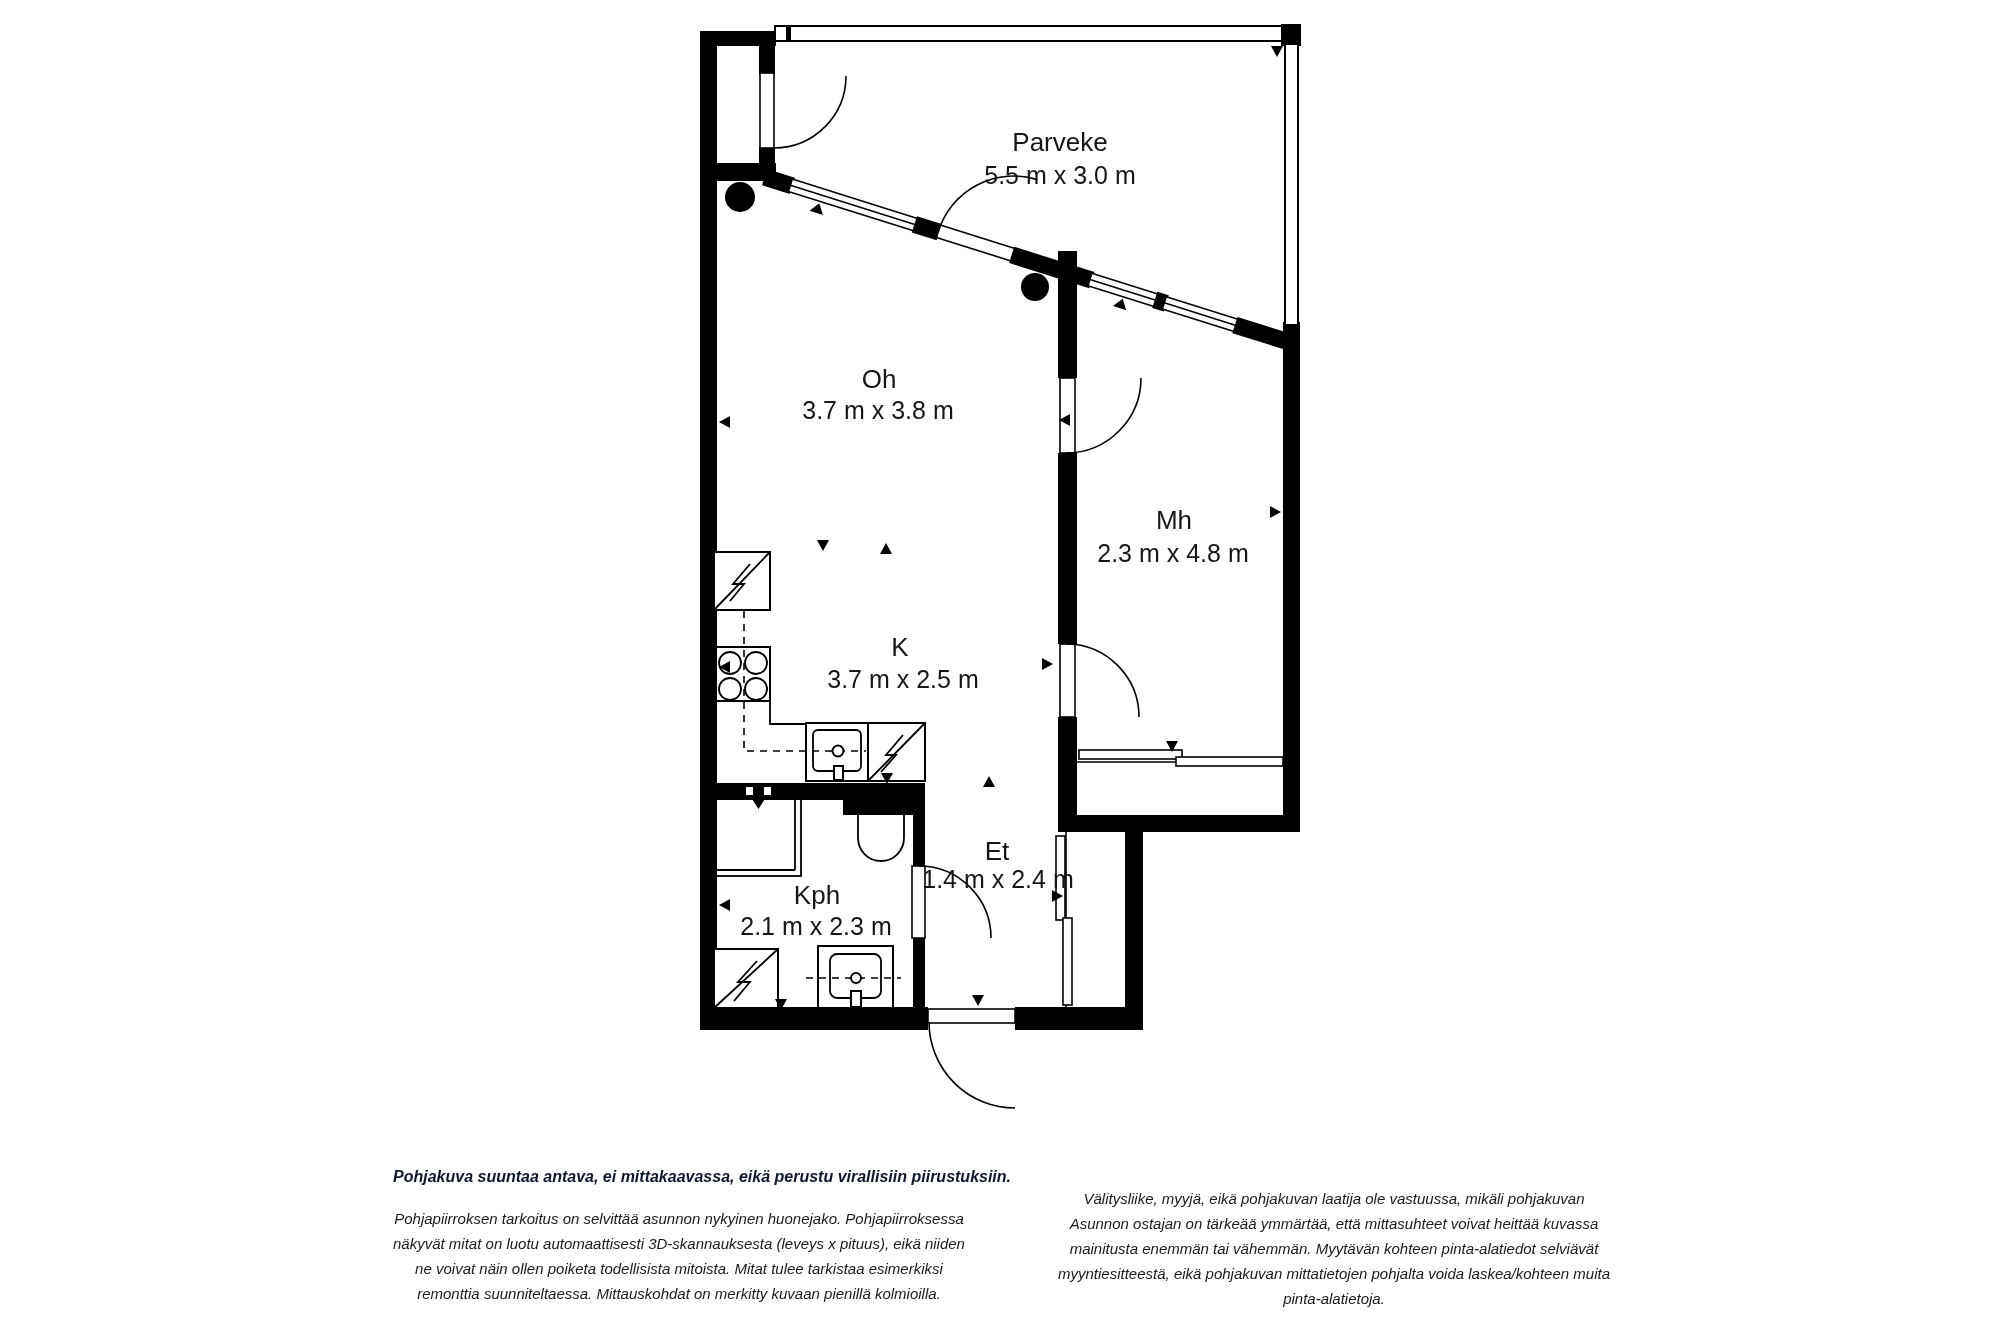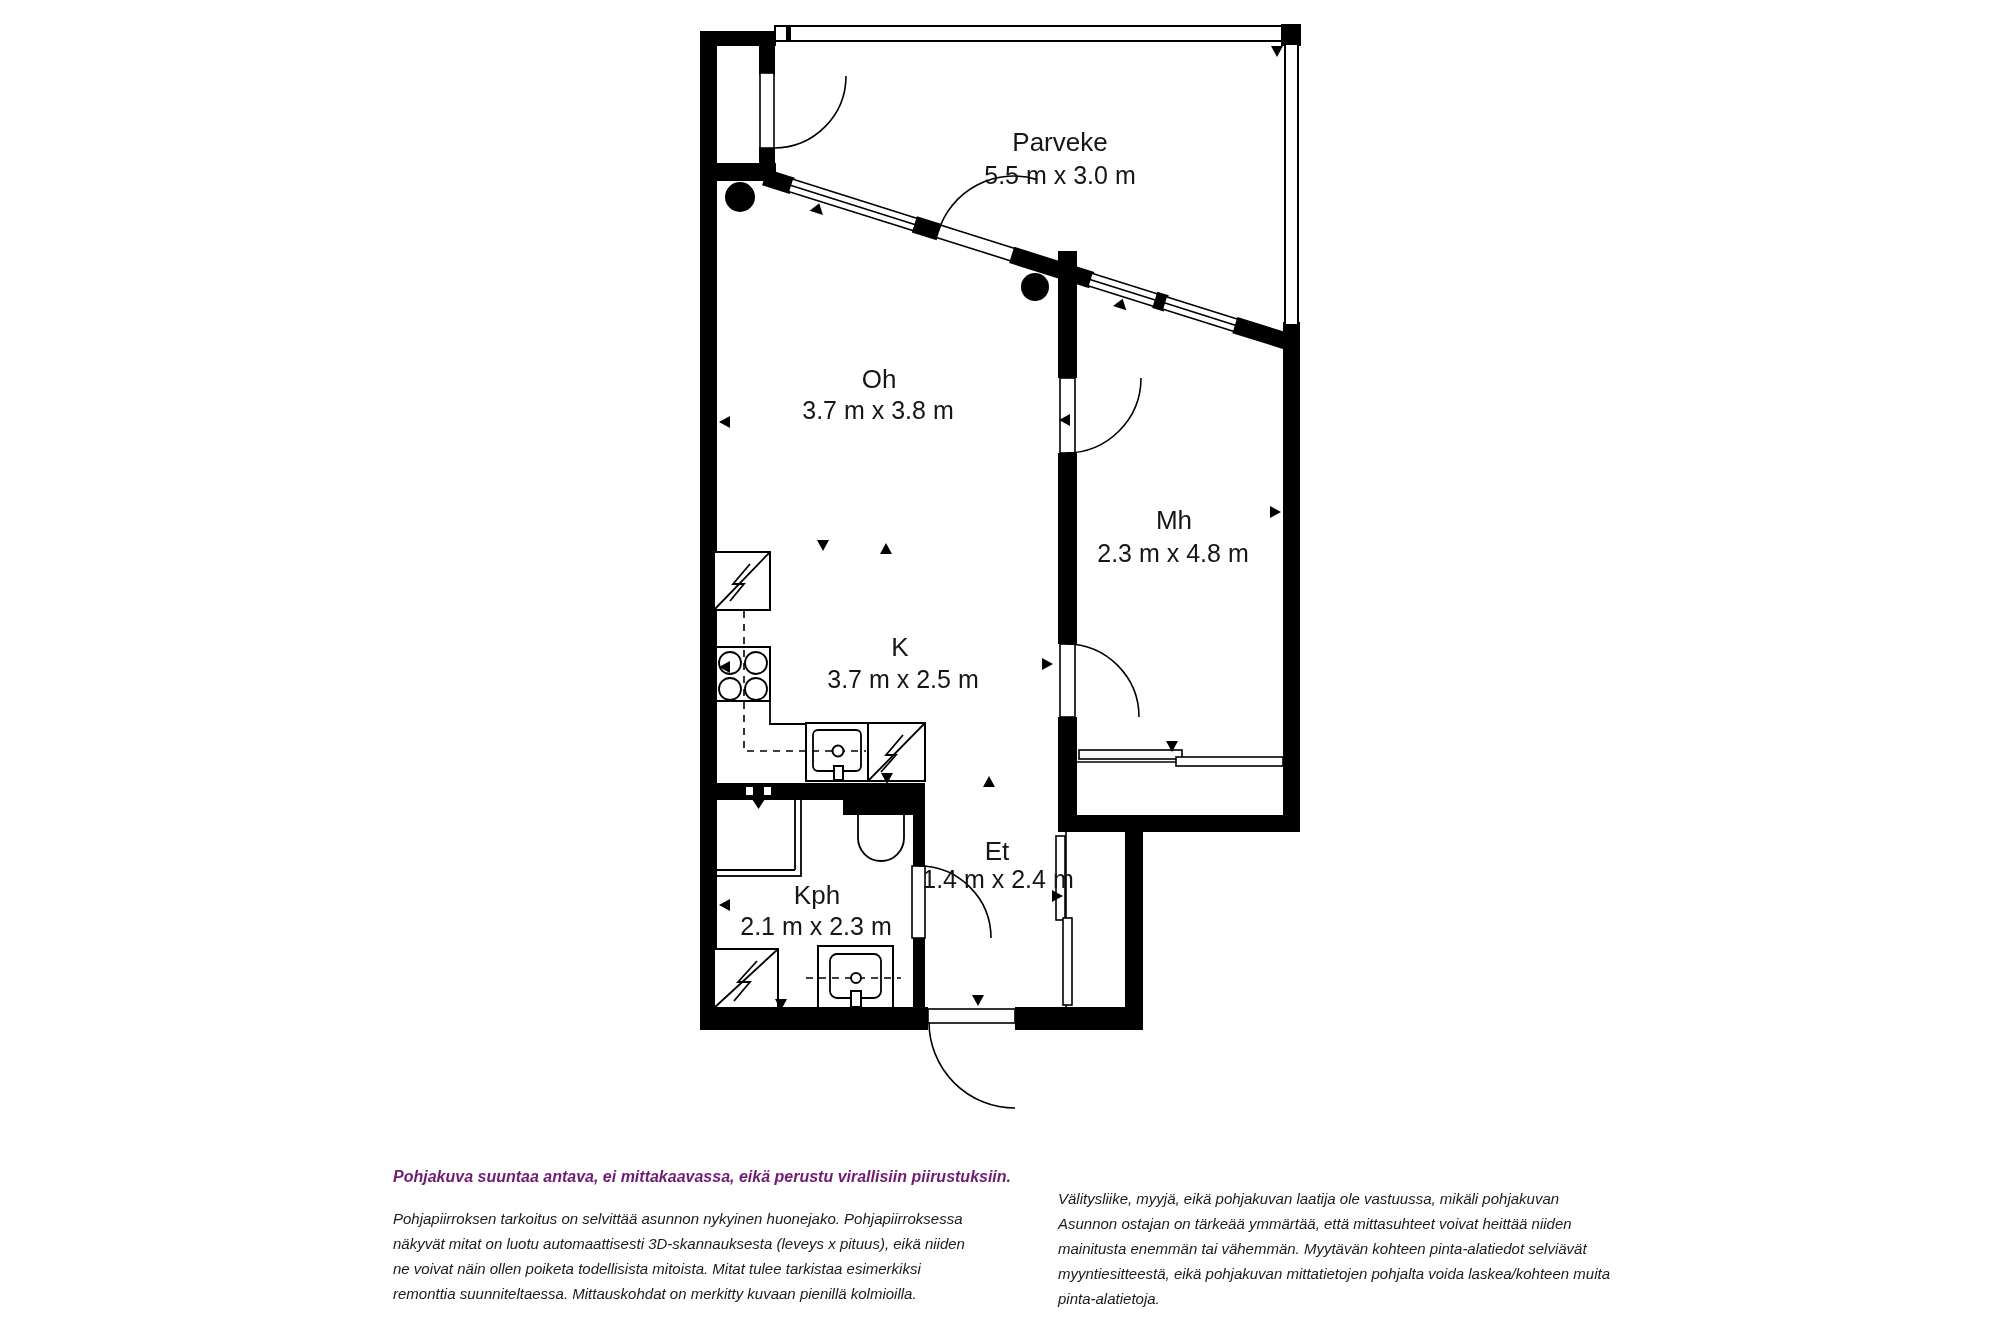--- a/index.html
+++ b/index.html
@@ -14,23 +14,23 @@
   svg .fix{fill:#fff;stroke:#000;stroke-width:2;}
   svg .fixn{fill:none;stroke:#000;stroke-width:1.8;}
   svg .dash{fill:none;stroke:#000;stroke-width:1.6;stroke-dasharray:7 6;}
   svg .tri{fill:#000;stroke:none;}
   svg .dot{fill:#000;stroke:none;}
   svg text{font-family:"Liberation Sans",sans-serif;fill:#161616;}
   svg .rname{font-size:26px;}
   svg .rdims{font-size:25px;}
   .notes{position:absolute;left:0;top:0;width:2000px;height:1333px;}
   .headline{position:absolute;left:393px;top:1168px;font-size:16px;font-weight:bold;
-            font-style:italic;color:#701a75;white-space:nowrap;}
+            font-style:italic;color:#0f172a;white-space:nowrap;}
   .para{position:absolute;font-size:15px;font-style:italic;color:#1a1a1a;line-height:25px;}
-  .para div{white-space:nowrap;}
+  .para div{white-space:nowrap;text-align:center;}
   .para-left{left:393px;top:1206px;}
   .para-right{left:1058px;top:1186px;}
 </style>
 </head>
 <body>
 
 <div class="page">
 
   <svg width="2000" height="1333" viewBox="0 0 2000 1333">
 
@@ -214,20 +214,20 @@
 
     <div class="para para-left">
       <div>Pohjapiirroksen tarkoitus on selvittää asunnon nykyinen huonejako. Pohjapiirroksessa</div>
       <div>näkyvät mitat on luotu automaattisesti 3D-skannauksesta (leveys x pituus), eikä niiden</div>
       <div>ne voivat näin ollen poiketa todellisista mitoista. Mitat tulee tarkistaa esimerkiksi</div>
       <div>remonttia suunniteltaessa. Mittauskohdat on merkitty kuvaan pienillä kolmioilla.</div>
     </div>
 
     <div class="para para-right">
       <div>Välitysliike, myyjä, eikä pohjakuvan laatija ole vastuussa, mikäli pohjakuvan</div>
-      <div>Asunnon ostajan on tärkeää ymmärtää, että mittasuhteet voivat heittää niiden</div>
+      <div>Asunnon ostajan on tärkeää ymmärtää, että mittasuhteet voivat heittää kuvassa</div>
       <div>mainitusta enemmän tai vähemmän. Myytävän kohteen pinta-alatiedot selviävät</div>
       <div>myyntiesitteestä, eikä pohjakuvan mittatietojen pohjalta voida laskea/kohteen muita</div>
       <div>pinta-alatietoja.</div>
     </div>
   </div>
 
 </div>
 
 </body></html>

